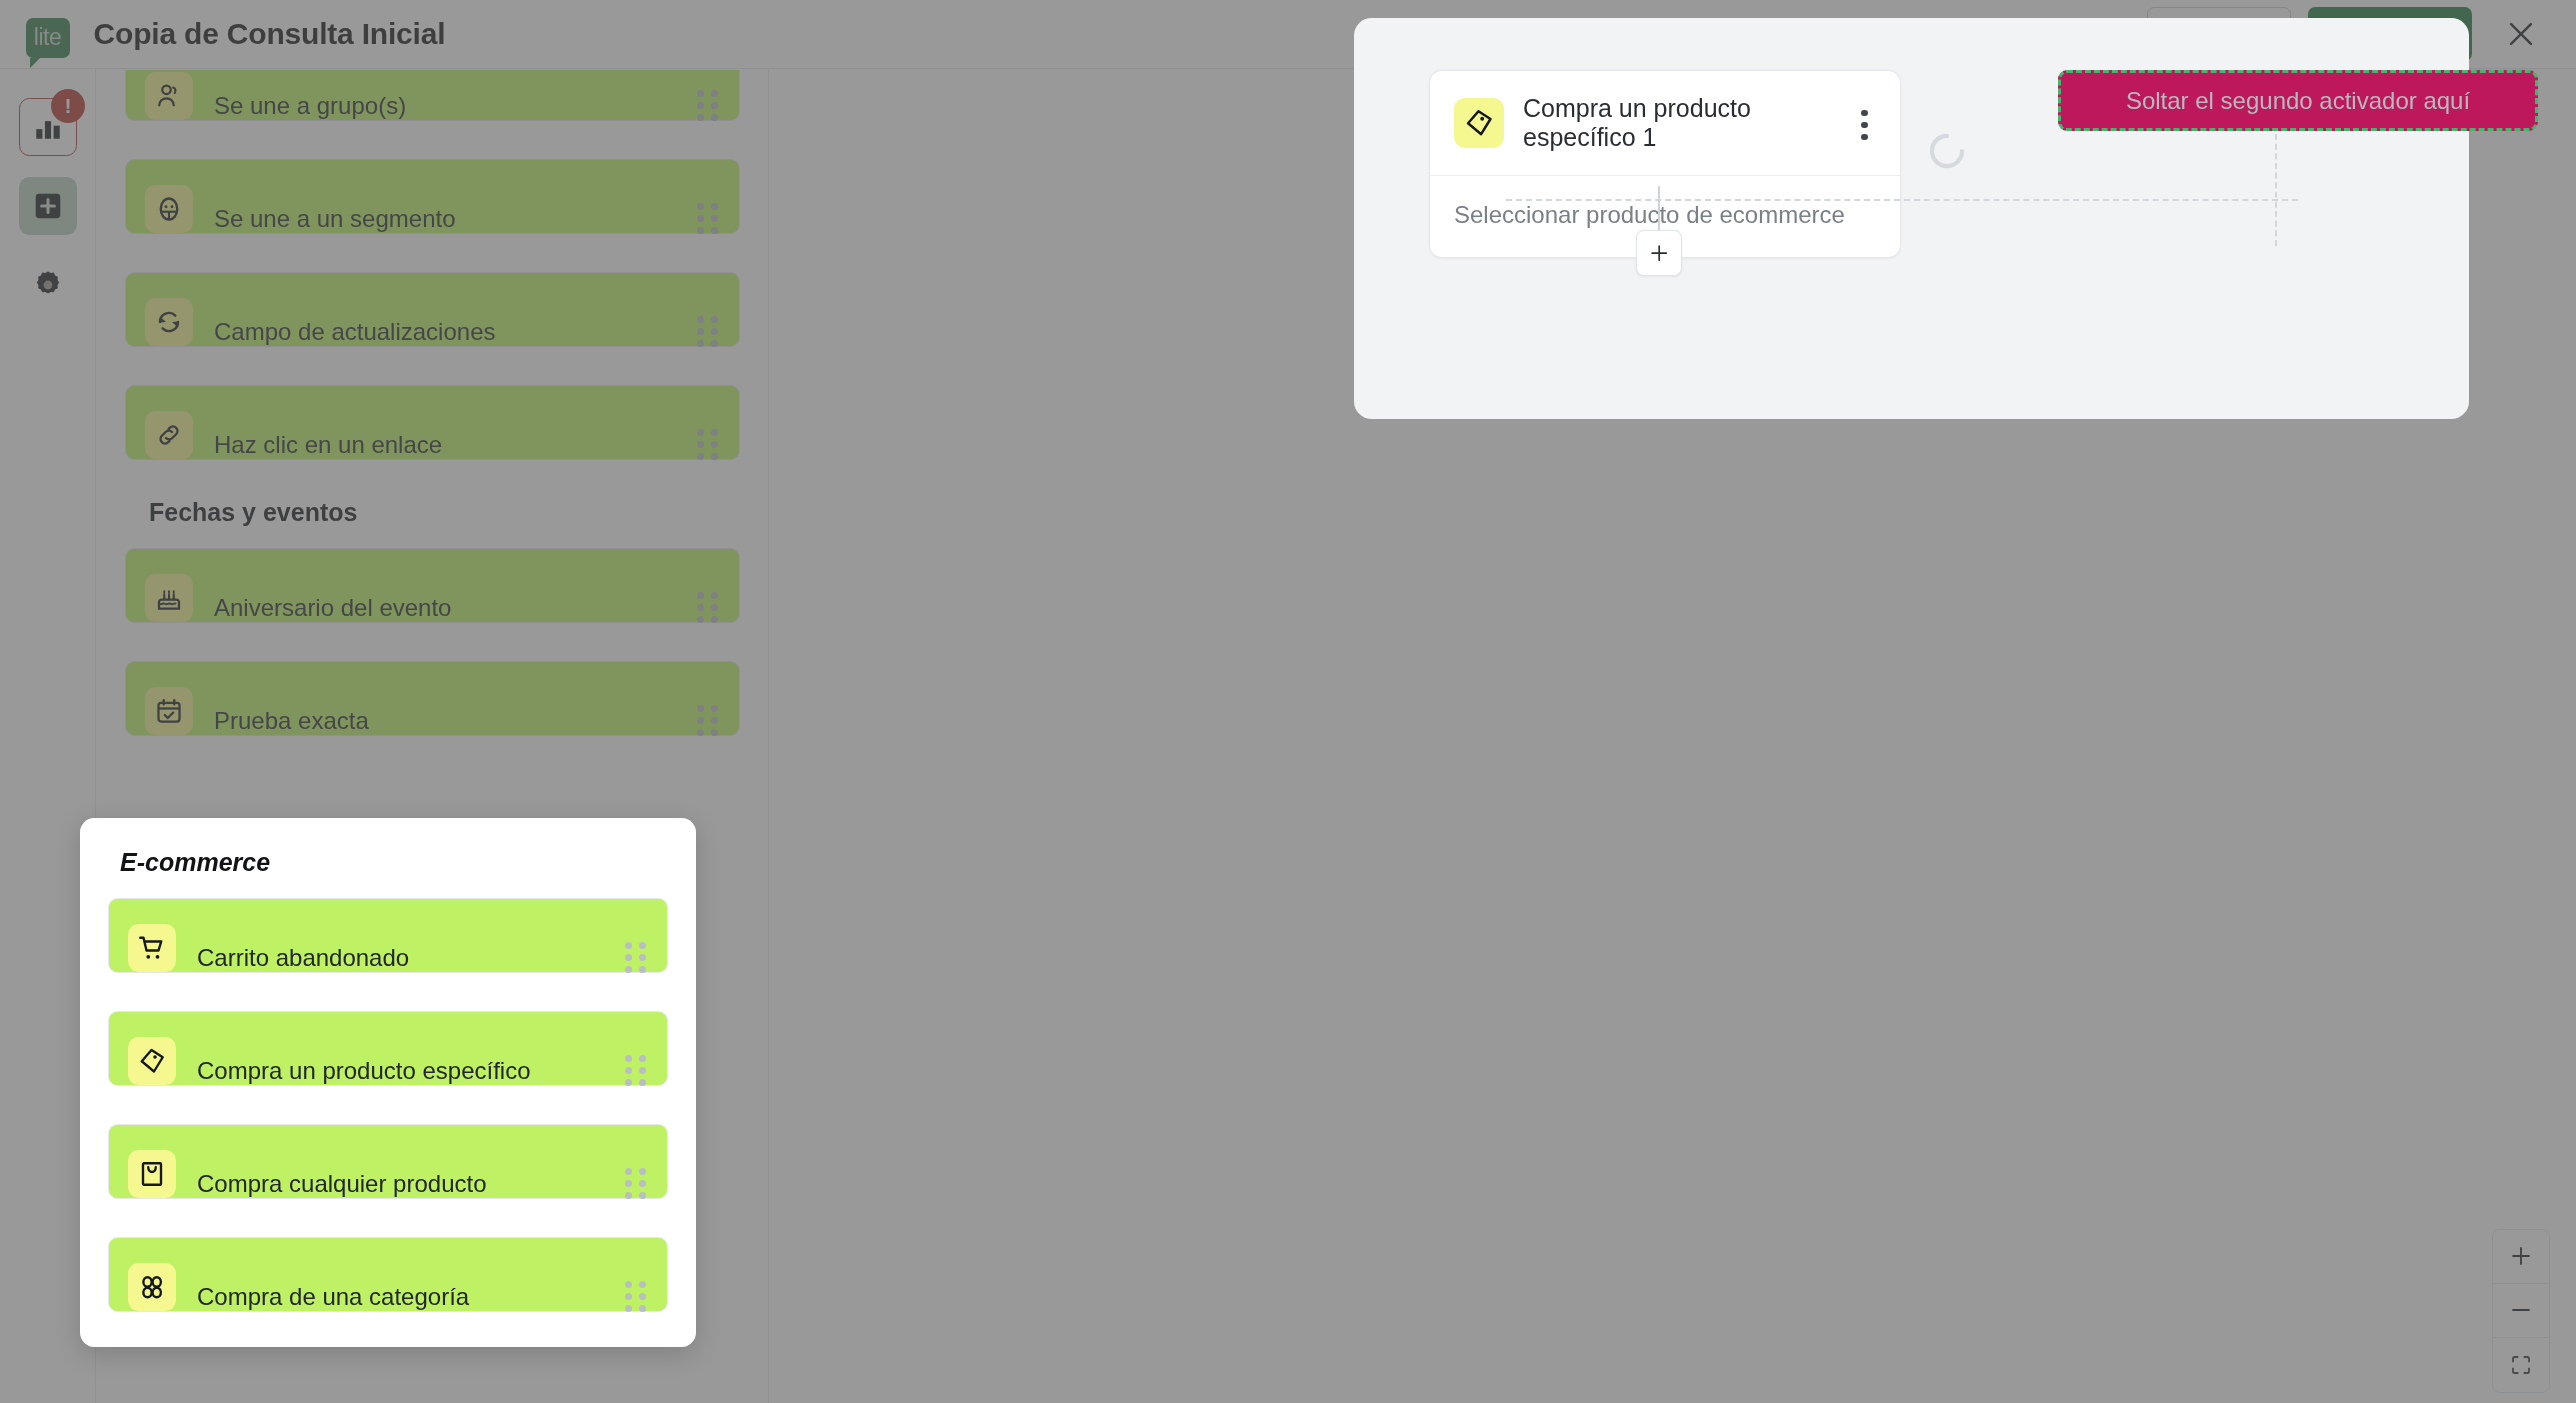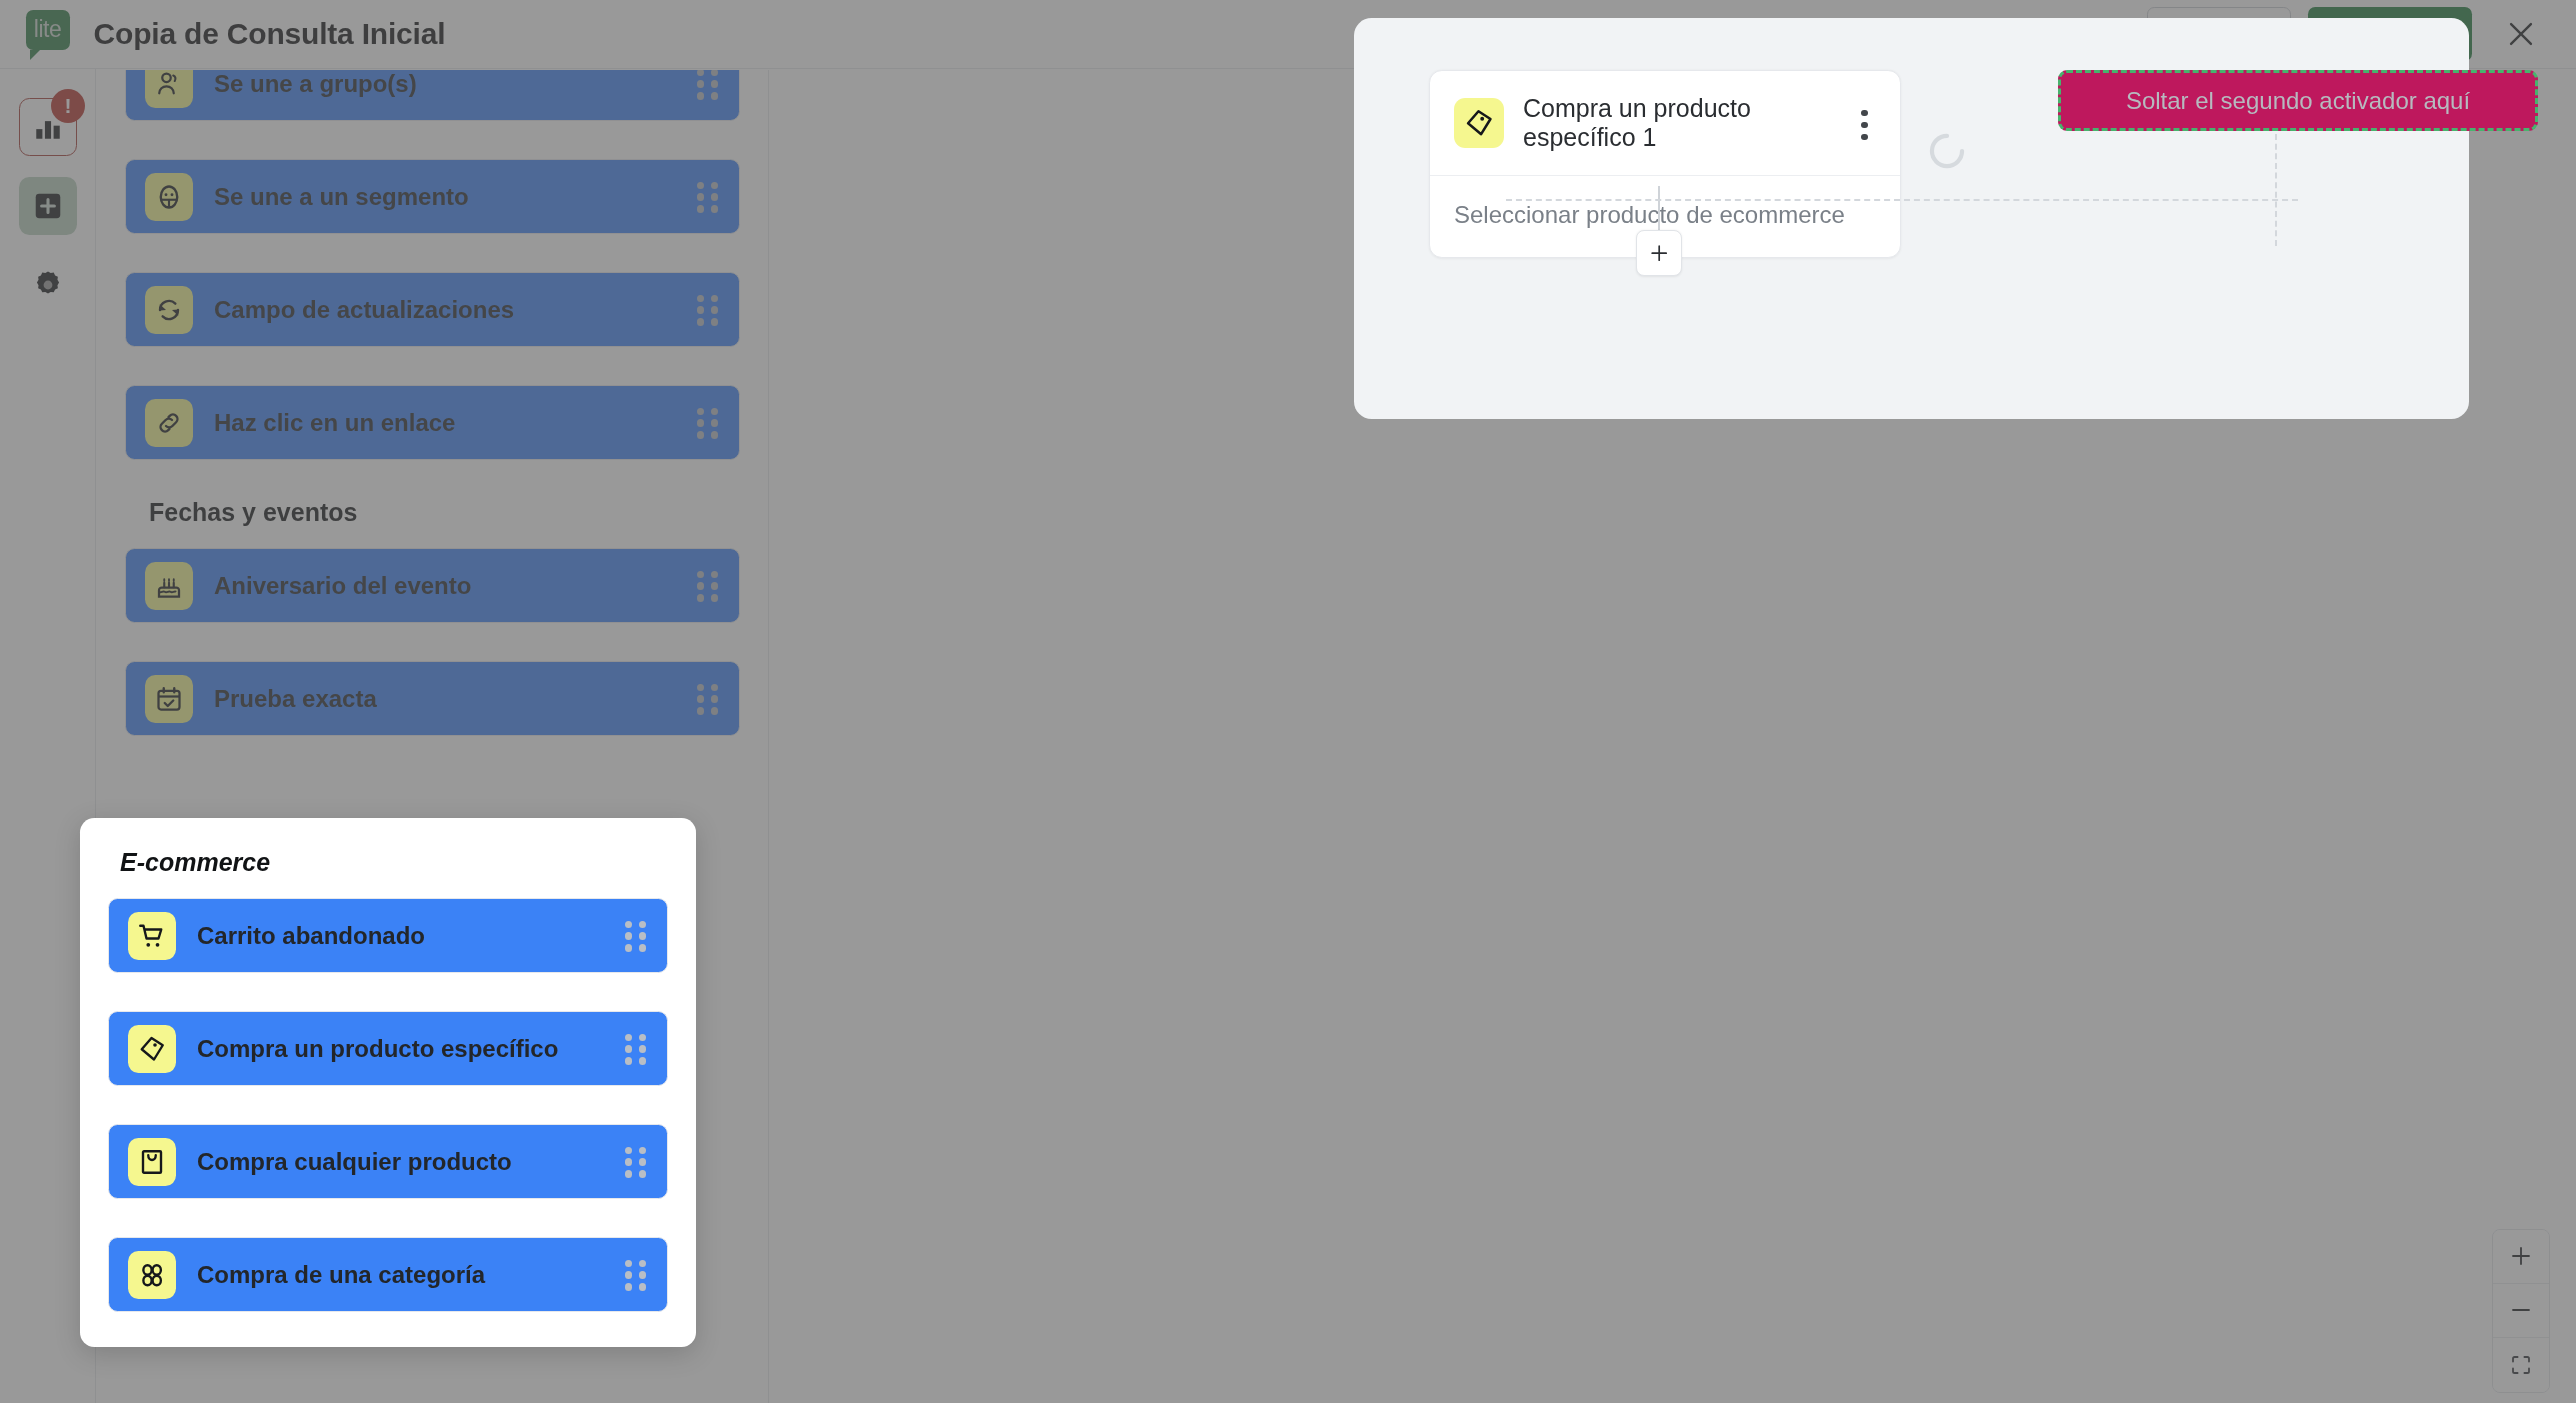--- a/index.html
+++ b/index.html
@@ -29,21 +29,21 @@
     width: 2576px; height: 69px;
     background: #ffffff;
     border-bottom: 0.8px solid #e4e6ea;
     display: flex; align-items: center;
     z-index: 10;
   }
   .logo-wrap {
     position: relative;
     margin-left: 25.6px;
     width: 44px; height: 48px;
-    display: flex; align-items: flex-start;
+    display: flex; align-items: flex-end;
   }
   .logo-bubble {
     position: relative;
     width: 50px; height: 40px;
     background: #2e7d46;
     border-radius: 7.2px;
     display: flex; align-items: center; justify-content: center;
   }
   .logo-bubble .logo-text {
     color: #cfd8d2;
@@ -148,28 +148,27 @@
   }
   .panel-inner { position: relative; padding: 0 28px; }
   .group-title {
     font-size: 25px; font-weight: 700;
     color: #111315;
     margin: 37px 0 21px 24px;
   }
   .trigger-item {
     position: relative;
     height: 75px;
-    background: #3b82f6;
+    background: #bef264;
     border: 0.8px solid #e6e8ec;
     border-radius: 9.6px;
     margin-bottom: 38px;
-    display: flex; align-items: center;
+    display: flex; align-items: flex-end;
     padding: 0 21px 0 19px;
     cursor: grab;
-    font-weight: bold;
   }
   .trigger-item .ico {
     width: 48px; height: 48px;
     border-radius: 10.4px;
     background: #f5f78f;
     display: flex; align-items: center; justify-content: center;
     flex: 0 0 auto;
   }
   .trigger-item .label {
     margin-left: 21px;

